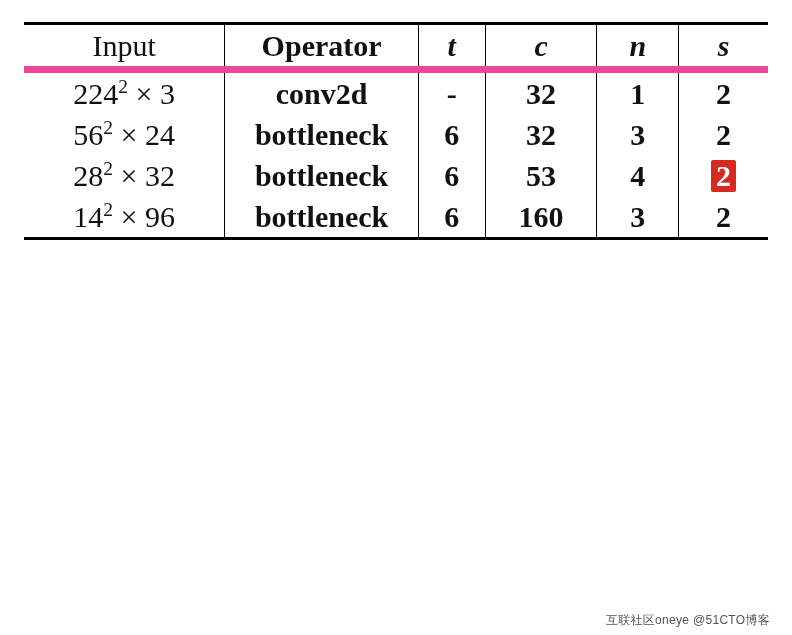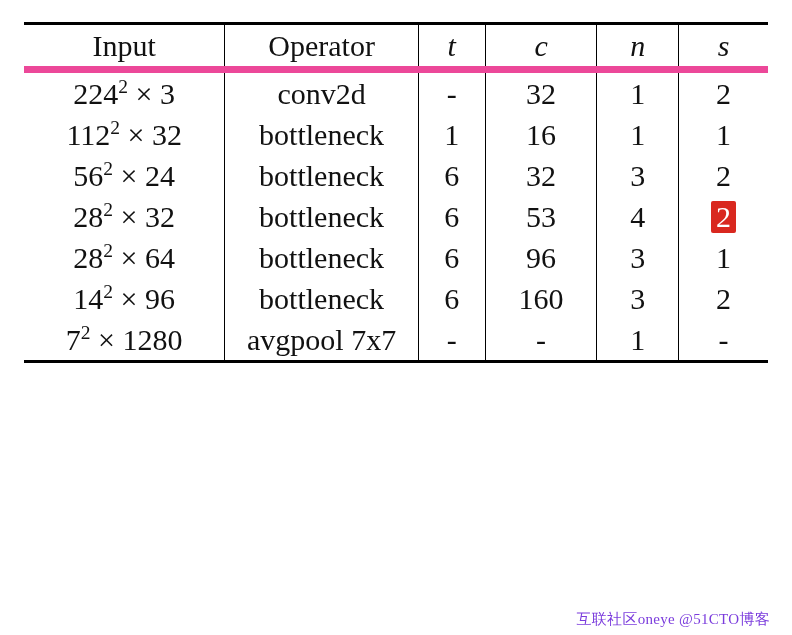--- a/index.html
+++ b/index.html
@@ -34,41 +34,41 @@
   }
   td {
     font-family: "Times New Roman", serif;
   }
   .hrule-thick {
     border-top: 3px solid #000;
   }
   .hrule-thin {
     border-top: 7px solid #ec4899;
   }
-  .vline { border-left: 1px solid #000; }
+  .vline { border-left: 1px solid #000; font-weight: bold; }
 
   sup { font-size: 0.65em; vertical-align: super; line-height: 0; }
   .mi { font-style: italic; }
 
   .hl {
     display: inline-block;
     background: #d9281f;
     color: #fff;
     padding: 0 5px 0 5px;
     line-height: 1.05;
     border-radius: 2px;
   }
 
   .watermark {
     position: absolute;
     right: 22px;
     bottom: 6px;
-    font-family: Liberation Serif, serif;
-    font-size: 15px;
-    color: #6d28d9;
+    font-family: Liberation Sans, sans-serif;
+    font-size: 12px;
+    color: #404040;
     letter-spacing: 0.3px;
     opacity: 0.9;
     text-shadow: 0 0 3px #fff;
     pointer-events: none;
   }
 </style>
 </head>
 <body>
 
 <table>
@@ -94,66 +94,42 @@
 
   <tr class="hrule-thin">
         <td>224<sup>2</sup> × 3</td>
         <td class="vline">conv2d</td>
         <td class="vline">-</td>
         <td class="vline">32</td>
         <td class="vline">1</td>
         <td class="vline">2</td>
       </tr>
       <tr>
-        <td>112<sup>2</sup> × 32</td>
-        <td class="vline">bottleneck</td>
-        <td class="vline">1</td>
-        <td class="vline">16</td>
-        <td class="vline">1</td>
-        <td class="vline">1</td>
-      </tr>
-      <tr>
         <td>56<sup>2</sup> × 24</td>
         <td class="vline">bottleneck</td>
         <td class="vline">6</td>
         <td class="vline">32</td>
         <td class="vline">3</td>
         <td class="vline">2</td>
       </tr>
       <tr>
         <td>28<sup>2</sup> × 32</td>
         <td class="vline">bottleneck</td>
         <td class="vline">6</td>
         <td class="vline">53</td>
         <td class="vline">4</td>
         <td class="vline"><span class="hl">2</span></td>
       </tr>
       <tr>
-        <td>28<sup>2</sup> × 64</td>
-        <td class="vline">bottleneck</td>
-        <td class="vline">6</td>
-        <td class="vline">96</td>
-        <td class="vline">3</td>
-        <td class="vline">1</td>
-      </tr>
-      <tr>
         <td>14<sup>2</sup> × 96</td>
         <td class="vline">bottleneck</td>
         <td class="vline">6</td>
         <td class="vline">160</td>
         <td class="vline">3</td>
         <td class="vline">2</td>
-      </tr>
-      <tr>
-        <td>7<sup>2</sup> × 1280</td>
-        <td class="vline">avgpool 7x7</td>
-        <td class="vline">-</td>
-        <td class="vline">-</td>
-        <td class="vline">1</td>
-        <td class="vline">-</td>
       </tr>
     </tbody>
   <tfoot>
     <tr class="hrule-thick">
         <td colspan="6" style="padding:0;height:0;"></td>
       </tr>
   </tfoot>
 </table>
 
 <div class="watermark">互联社区oneye @51CTO博客</div>

